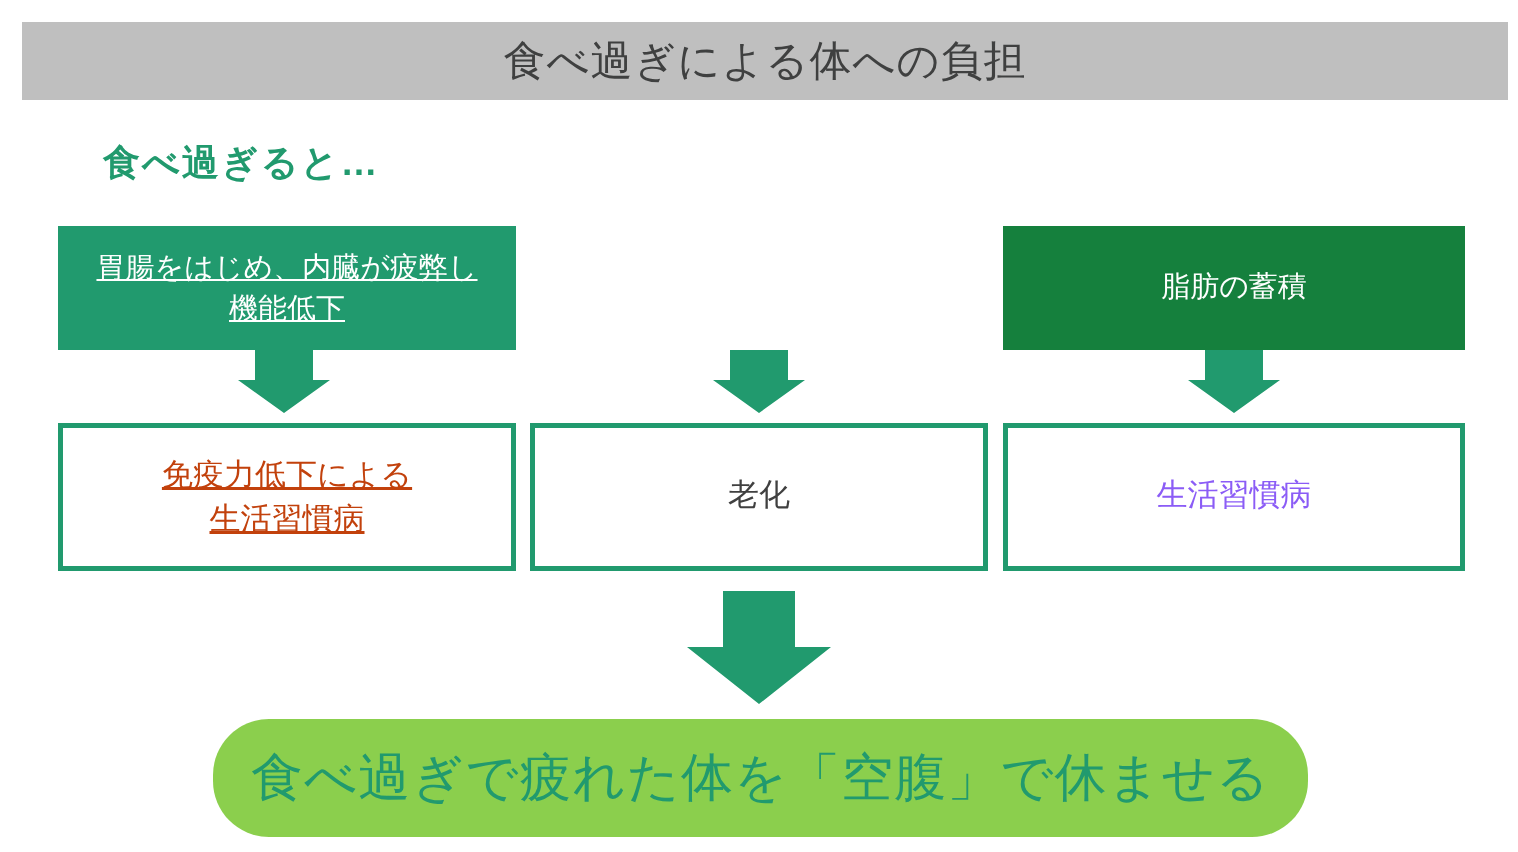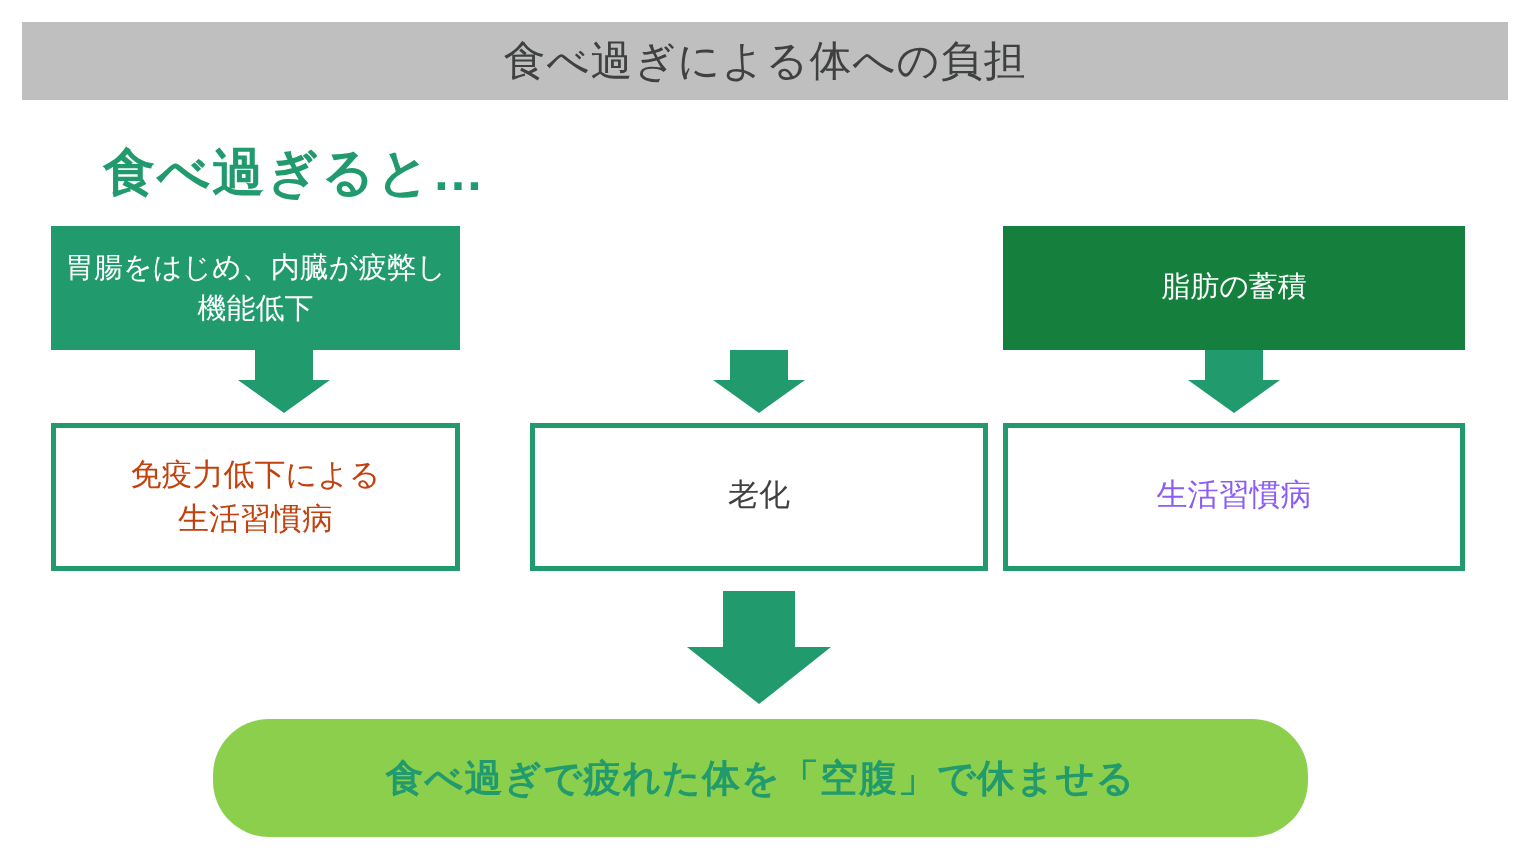--- a/index.html
+++ b/index.html
@@ -4,45 +4,45 @@
 <style>
   * { margin:2px; padding:0; box-sizing:border-box; }
   html,body { width:1518px; height:852px; background:#ffffff;
               font-family:"Liberation Sans", sans-serif; }
   .slide { position:relative; width:1518px; height:852px; background:#fff; overflow:hidden; }
 
   .banner { position:absolute; left:14px; top:14px; width:1486px; height:78px;
             display:flex; align-items:center; justify-content:center; }
   .banner .title { font-size:42px; font-weight:400; letter-spacing:1px; white-space:nowrap; }
 
-  .lead { position:absolute; left:95px; top:130px; font-size:52px; font-weight:700;
+  .lead { position:absolute; left:95px; top:130px; font-size:37px; font-weight:700;
           letter-spacing:2px; white-space:nowrap; }
 
   .cause, .effect { position:absolute; display:flex; flex-direction:column;
                     align-items:center; justify-content:center; text-align:center; }
   .cause { top:218px; height:124px; color:#ffffff; font-size:29px; line-height:37px; }
   .effect { top:415px; height:148px; border:5px solid; background:#ffffff;
             font-size:31px; line-height:40px; }
-  .col1 { left:43px;  width:409px; }
+  .col1 { left:50px;  width:458px;text-decoration:underline; }
   .col2 { left:522px; width:458px; }
   .col3 { left:995px; width:462px; }
   .cause div, .effect div { white-space:nowrap; }
 
   .arrow { position:absolute; }
   .arrow-sm { top:342px; width:92px; height:63px;
               clip-path:polygon(17px 0, 75px 0, 75px 30px, 92px 30px, 46px 63px, 0 30px, 17px 30px); }
   .arrow-sm.a1 { left:230px; }
   .arrow-sm.a2 { left:705px; }
   .arrow-sm.a3 { left:1180px; }
   .arrow-lg { left:679px; top:583px; width:144px; height:113px;
               clip-path:polygon(36px 0, 108px 0, 108px 56px, 144px 56px, 72px 113px, 0 56px, 36px 56px); }
 
   .conclusion { position:absolute; left:205px; top:711px; width:1095px; height:118px;
                 border-radius:56px; display:flex; align-items:center; justify-content:center; }
-  .conclusion .conclusion-text { font-size:38px; font-weight:700; letter-spacing:1px; white-space:nowrap; }
+  .conclusion .conclusion-text { font-size:52px; font-weight:400; letter-spacing:1px; white-space:nowrap; }
 </style>
 </head>
 <body>
 
 <div class="slide">
 
   <header class="banner" style="background-color: rgb(191, 191, 191);">
     <h1 class="title" style="color: rgb(63, 64, 64);">食べ過ぎによる体への負担</h1>
   </header>
 

